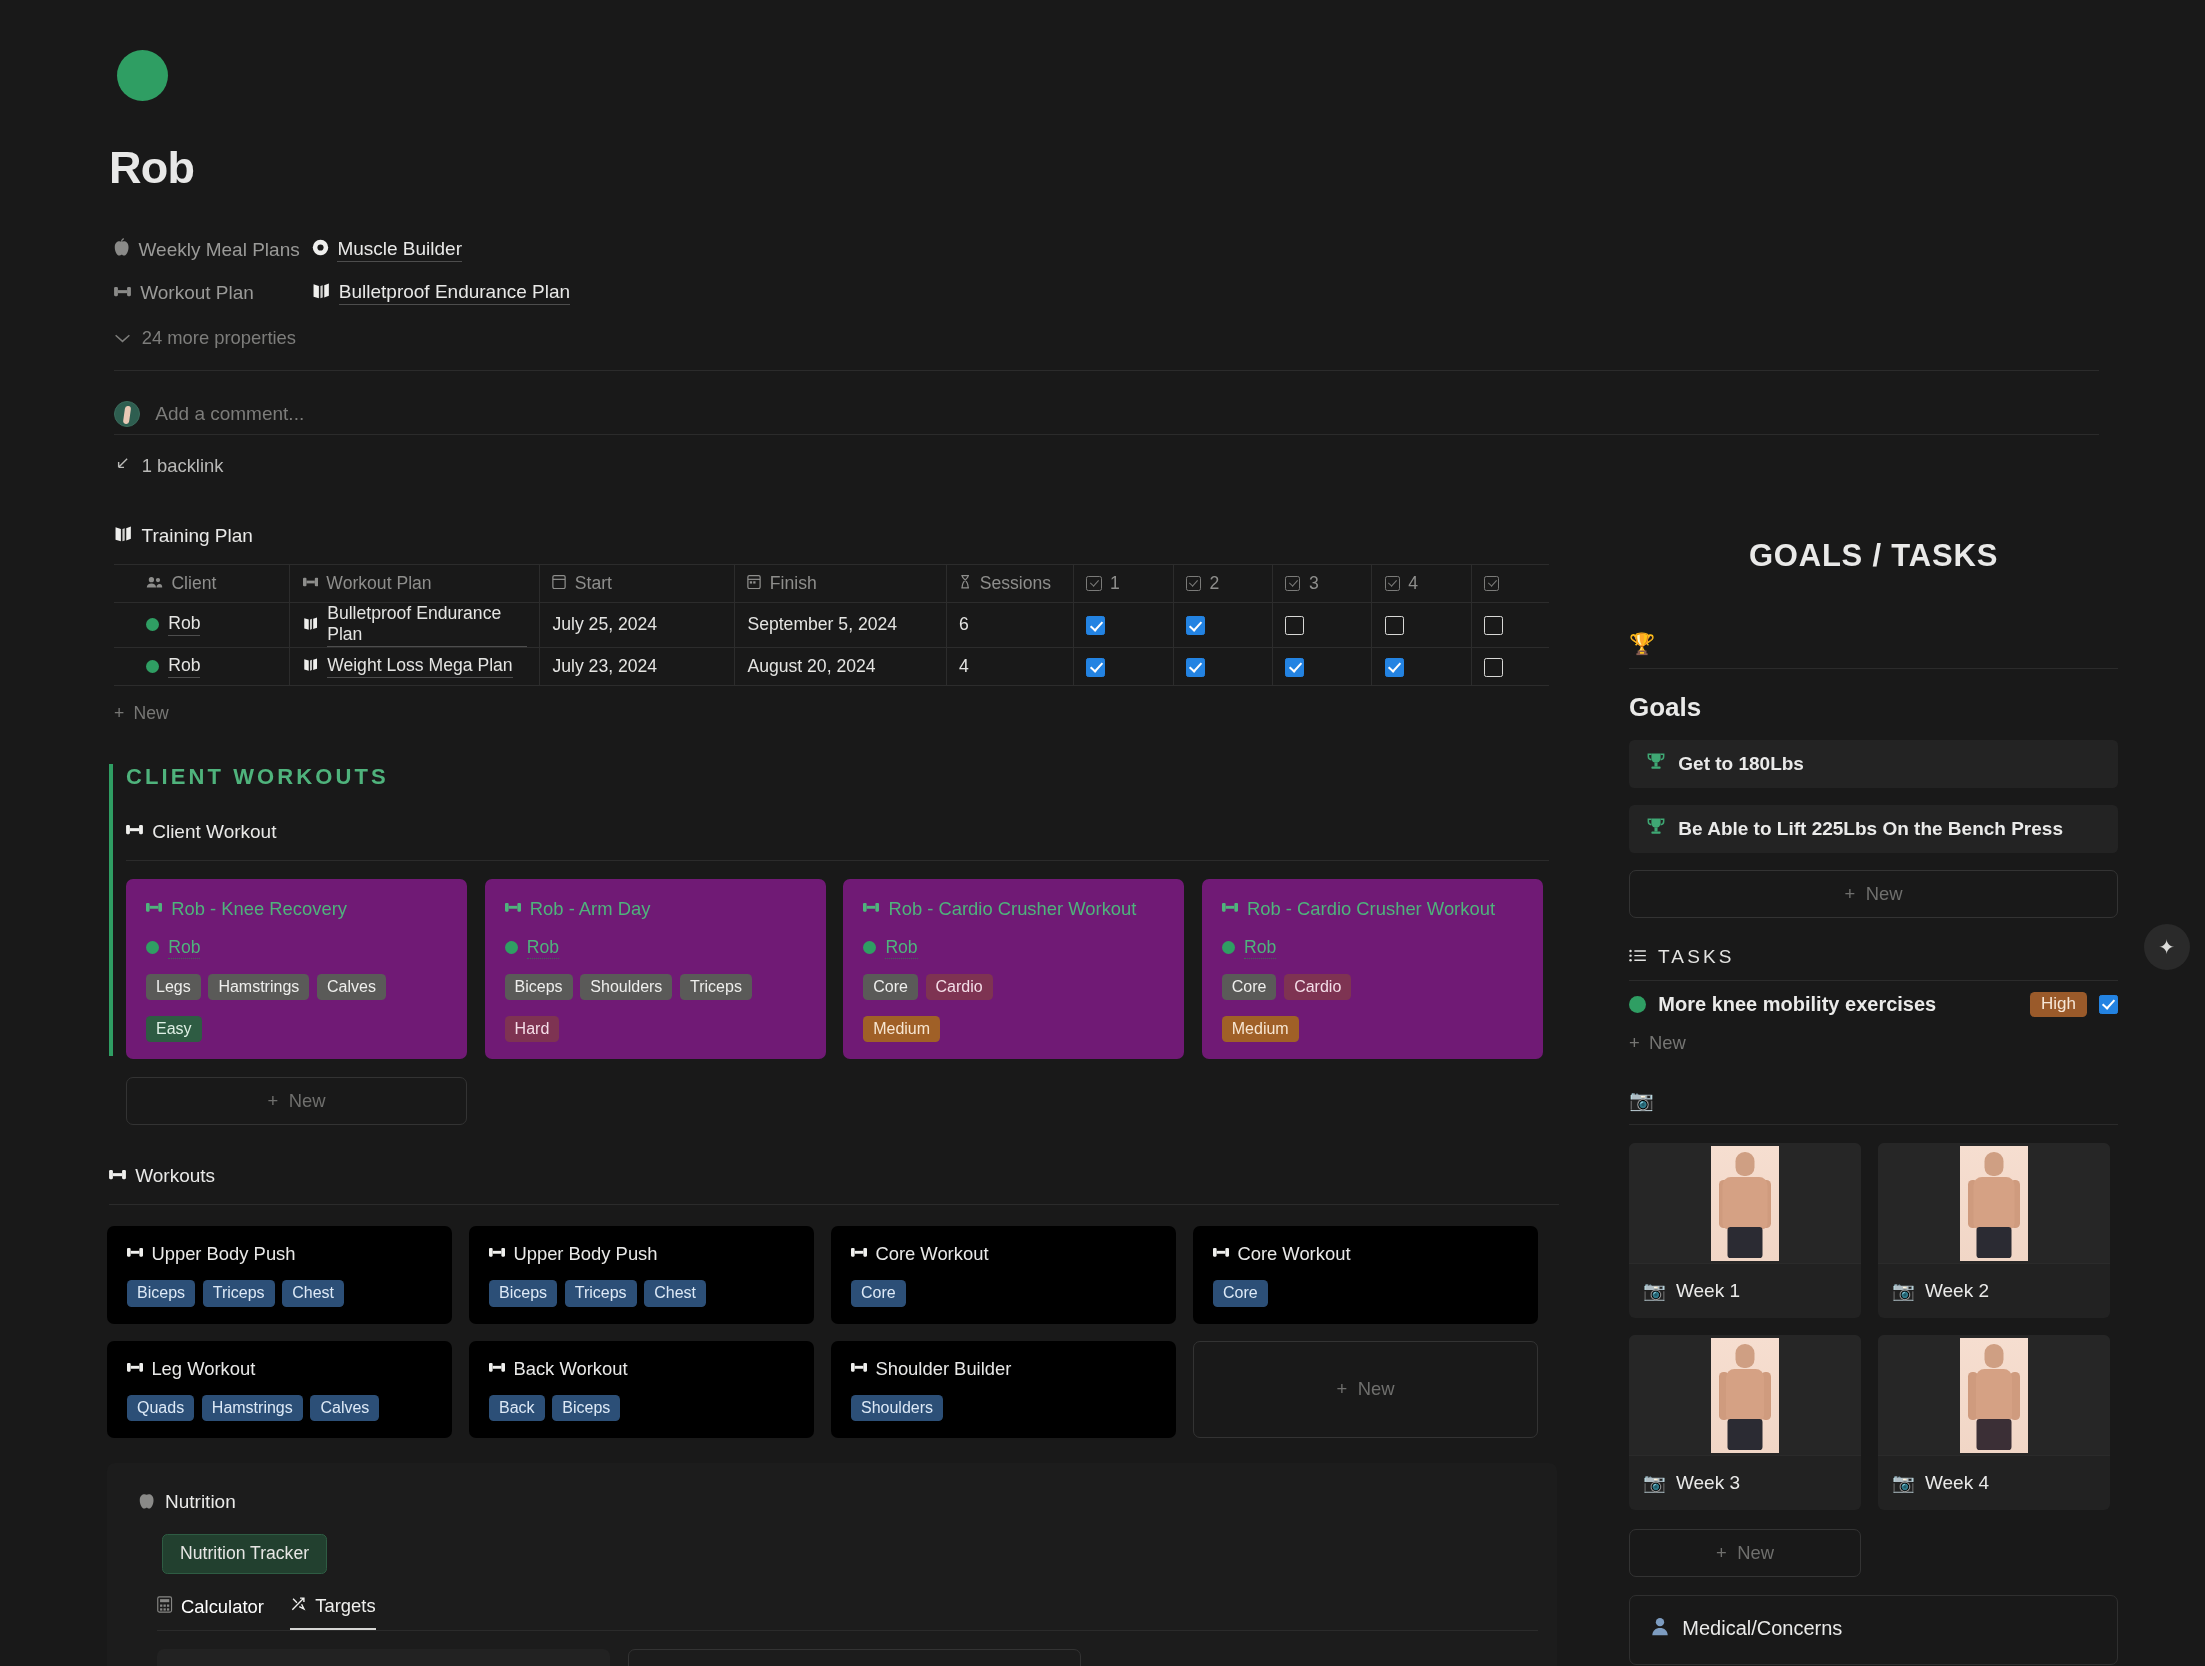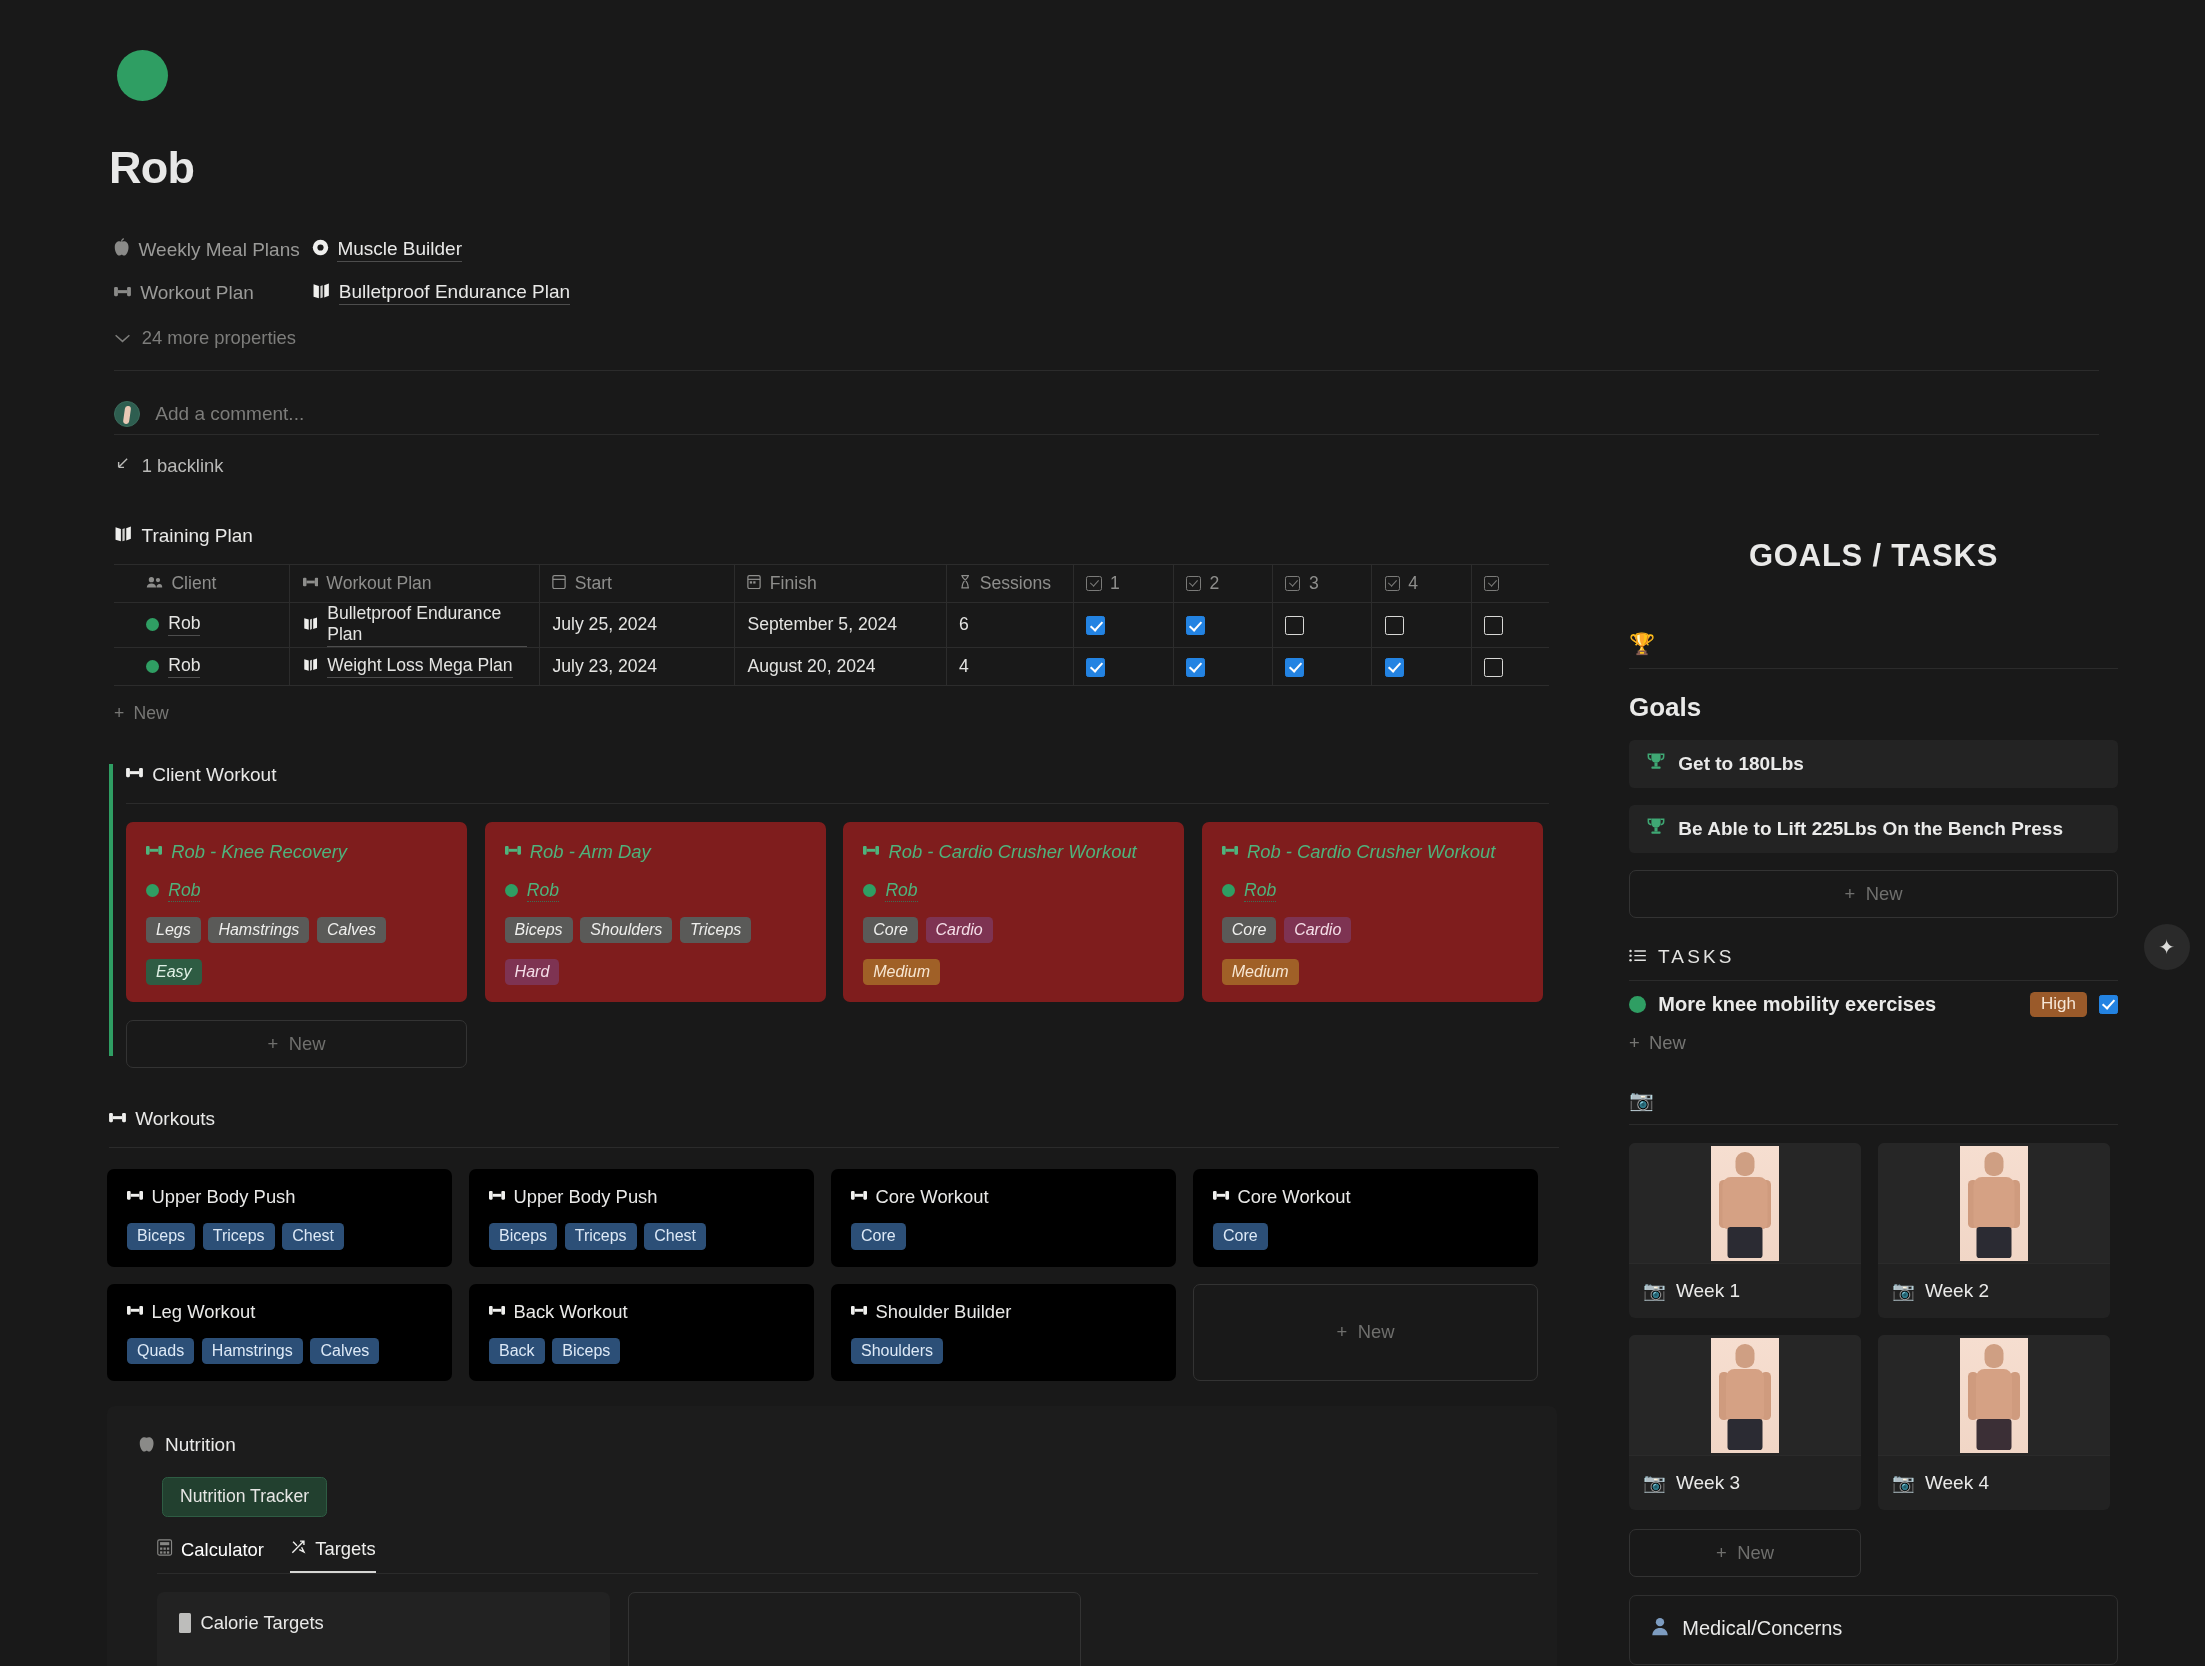--- a/index.html
+++ b/index.html
@@ -89,22 +89,22 @@
 
   
   .cw-block { position:relative; margin:40px 0 0 109px; padding-left:17px; width:1450px; }
   .cw-bar { position:absolute; left:0; top:0; width:3.8px; height:292px; background:#2f9e63; }
   .cw-title { color:#4fb37c; font-size:22px; font-weight:bold; letter-spacing:3.1px; }
   .cw-sub { display:flex; align-items:flex-end; gap:9.2px; margin-top:31px; font-size:19px; color:#e9e9e8; }
   .cw-rule { height:0.8px; background:#2b2b2b; margin-top:17px; width:1423px; }
 
   .cards { display:flex; gap:17.6px; margin-top:19px; }
   .card {
-    width:341px; background:#7f1d1d; border-radius:7px;
-    padding:18.4px 20px 17px 20px; min-height:115px;font-style:italic;
+    width:341px; background:#701a75; border-radius:7px;
+    padding:18.4px 20px 17px 20px; min-height:115px;
   }
   .card-title { display:flex; align-items:center; gap:9.2px; font-size:18.4px; color:#4fb37c; }
   .card-person { display:flex; align-items:center; gap:9.2px; margin-top:17px; font-size:17.6px; color:#4fb37c; }
   .card-person .nm { border-bottom:0.8px dotted #3d6d55; }
   .chips { display:flex; gap:7.7px; flex-wrap:wrap; margin-top:15.3px; }
   .chip { padding:3.1px 10px; border-radius:4.6px; font-size:16px; line-height:1.25; }
   .chip.gray { background:#5a5a58; color:#eeeeec; }
   .chip.green { background:#2e5c43; color:#dff0e5; }
   .chip.pink { background:#7e3352; color:#f4dde7; }
   .chip.orange { background:#a06027; color:#f7e6d2; }
@@ -449,20 +449,21 @@
       </tbody>
     </table>
 
     <div class="newrow">
       <span>+</span>
       <span>New</span>
     </div>
 
     <div class="cw-block">
       <div class="cw-bar"></div>
+      <div class="cw-title">CLIENT WORKOUTS</div>
       <div class="cw-sub">
         <span><svg width="17" height="15.3" viewBox="0 0 22 20">
               <rect x="0" y="4" width="5" height="12" rx="1.5" fill="#efefed"></rect>
               <rect x="17" y="4" width="5" height="12" rx="1.5" fill="#efefed"></rect>
               <rect x="5" y="8" width="12" height="4" fill="#efefed"></rect>
             </svg></span>
         <span>Client Workout</span>
       </div>
       <div class="cw-rule"></div>
 

